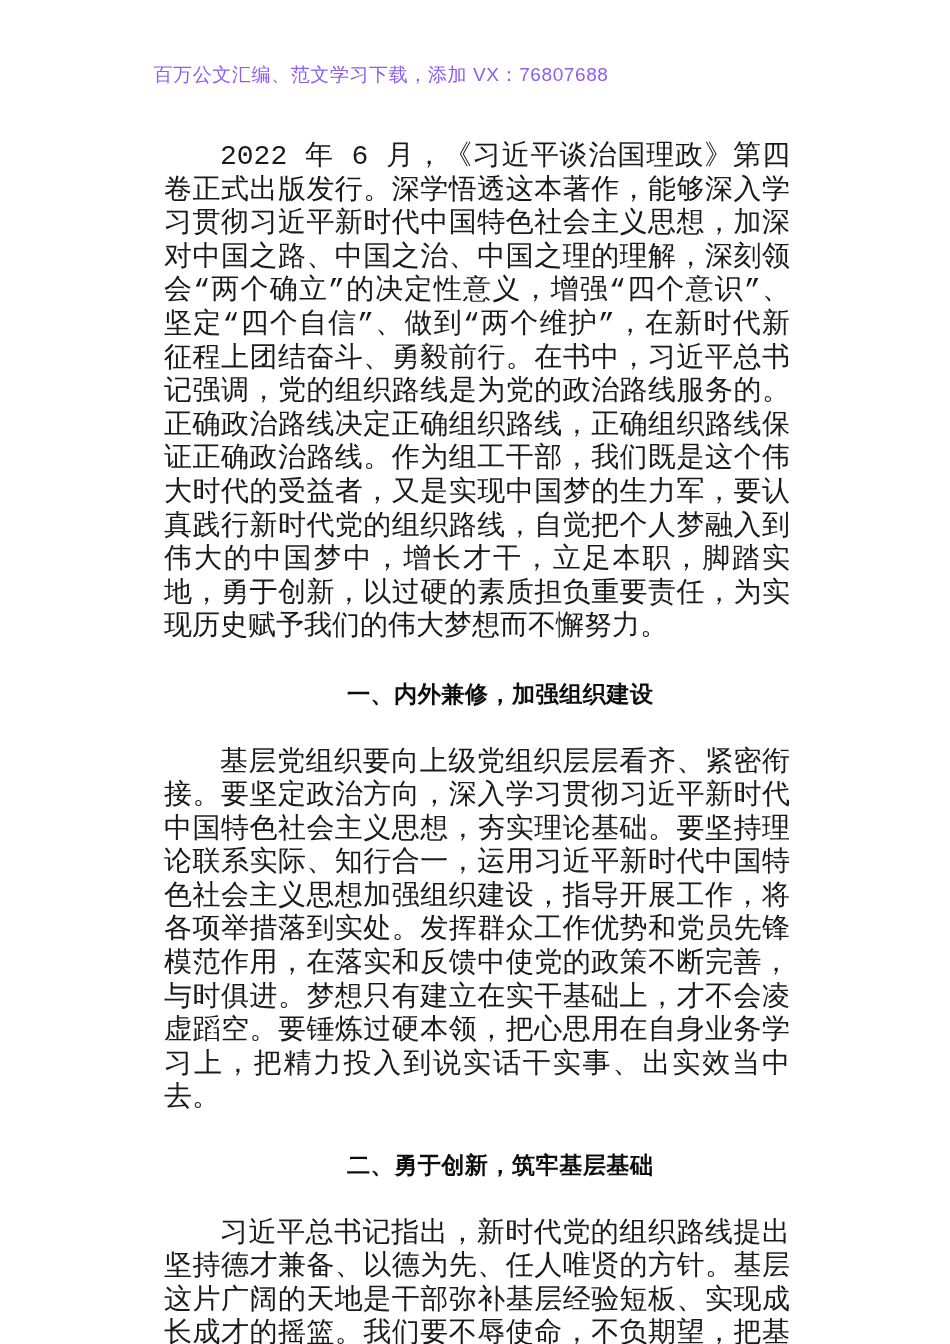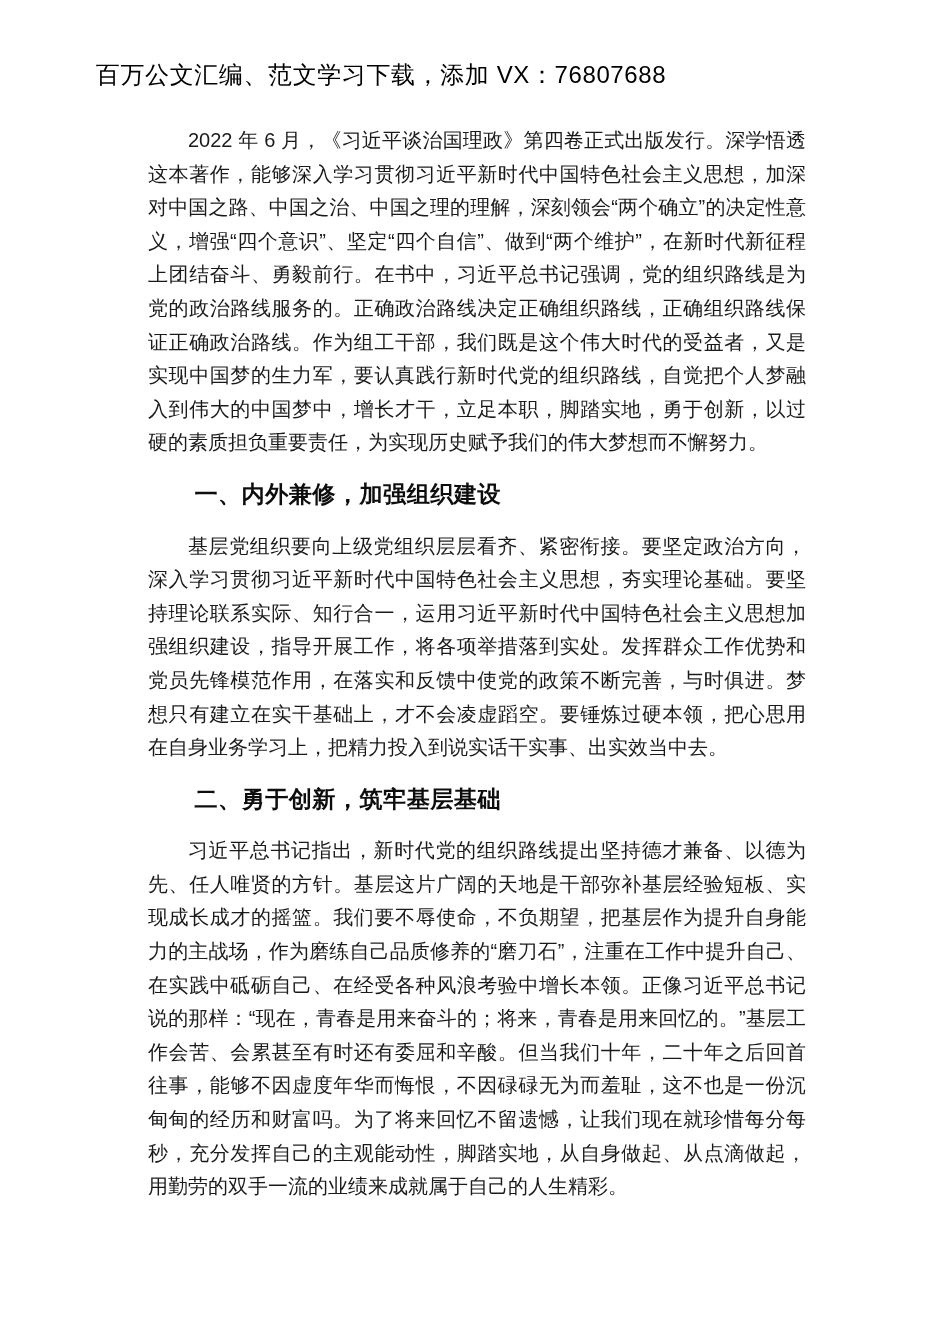--- a/index.html
+++ b/index.html
@@ -24,61 +24,61 @@
     box-sizing: border-box;
   }
 
   
   .promo-header {
     position: absolute;
     top: 60px;
     left: 0;
     width: 762px;
     text-align: center;
-    color: #000000;
+    color: #8b5cf6;
     font-family: "Liberation Sans", sans-serif;
-    font-size: 24px;
+    font-size: 19px;
     font-weight: 500;
     letter-spacing: 0.6px;
     line-height: 30px;
     white-space: nowrap;
   }
 
   
   .doc-body {
     position: absolute;
     top: 124px;
     left: 148px;
     width: 658px;
   }
 
   .para {
-    margin: 0;
+    margin: 16px;
     text-indent: 2em;
-    font-family: Liberation Sans, sans-serif;
-    font-size: 20px;
+    font-family: Liberation Mono, monospace;
+    font-size: 28px;
     line-height: 33.6px;
     color: #1a1a1a;
     text-align: justify;
     text-justify: inter-character;
     letter-spacing: 0px;
     word-break: break-all;
   }
 
   .section-heading {
     margin: 0;
     padding: 0;
     text-indent: 2em;
     font-family: "Liberation Sans", "DejaVu Sans", sans-serif;
     font-weight: bold;
     font-size: 23.2px;
     line-height: 33.6px;
     color: #0d0d0d;
     letter-spacing: 0.4px;
-    text-align: left;
+    text-align: center;
   }
 
   
   .gap-before-heading { height: 18px; }
   .gap-after-heading  { height: 18px; }
 </style>
 </head>
 <body>
 
 <div class="page">

